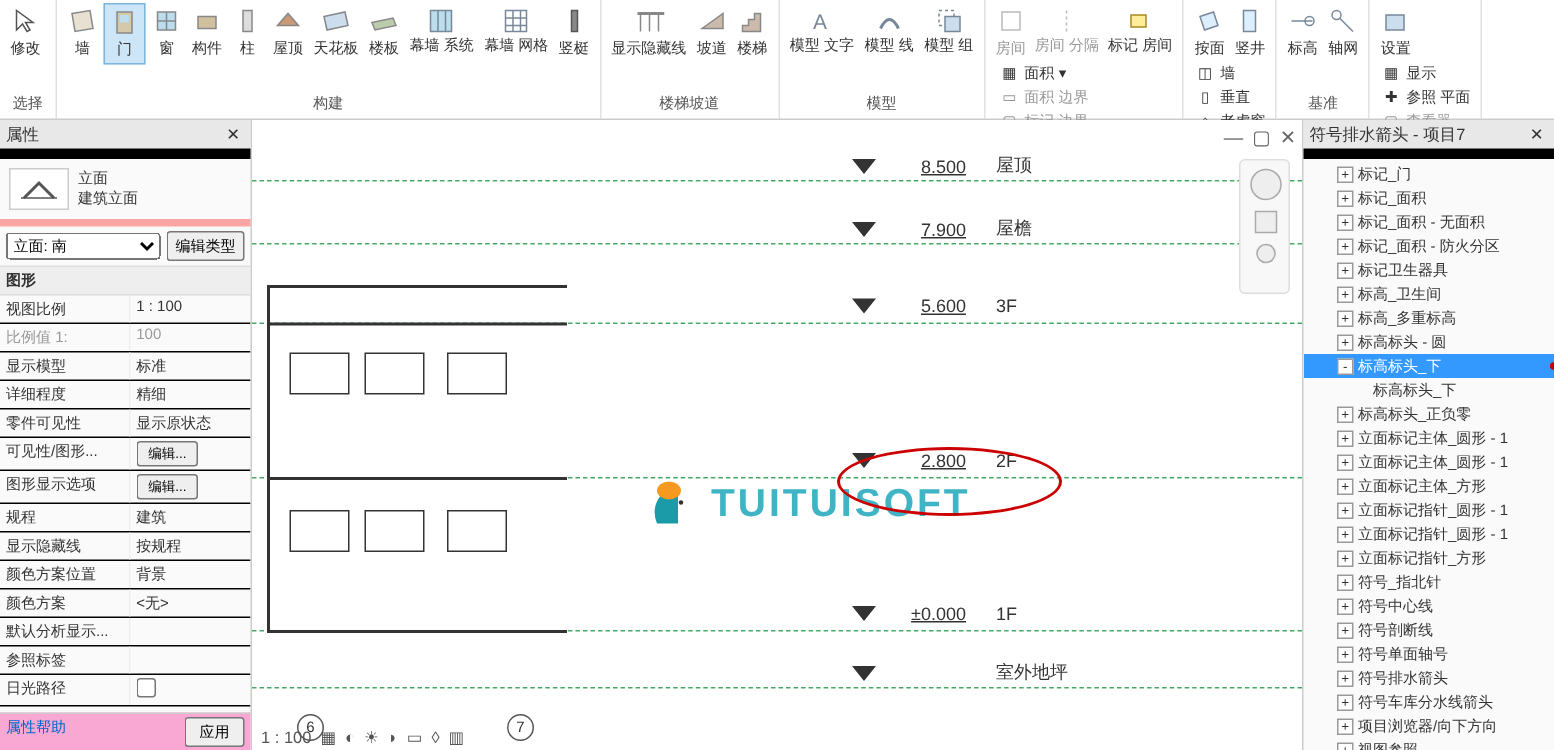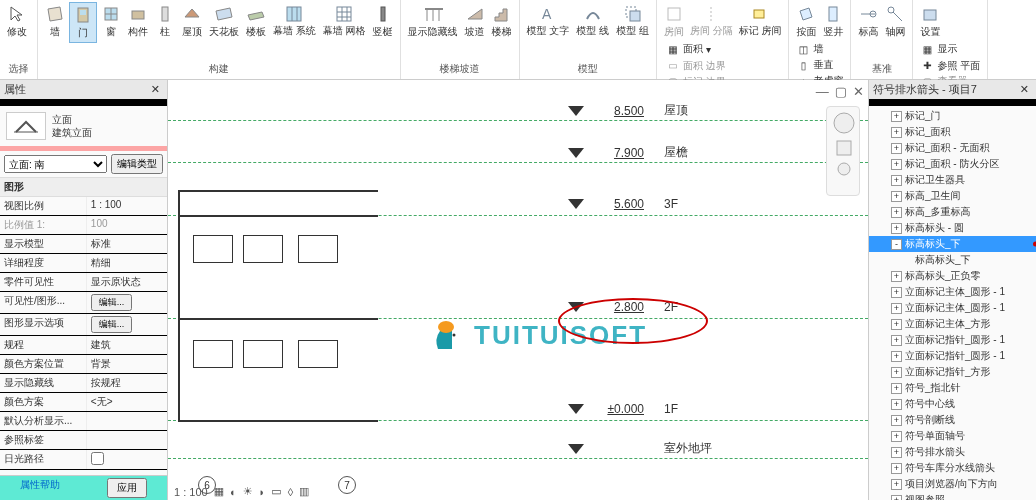--- a/index.html
+++ b/index.html
@@ -23,21 +23,21 @@
 .row-sel { display: flex; padding: 3px 4px; gap: 4px; border-bottom: 1px solid #ddd; align-items: center; }
 .row-sel select { flex: 1; font-size: 10px; height: 18px; }
 .row-sel button { font-size: 10px; padding: 1px 4px; }
 .pgrid { flex: 1; overflow-y: auto; }
 .pcat { background: #eee; padding: 2px 4px; font-size: 10px; font-weight: bold; border-bottom: 1px solid #ddd; }
 .prow { display: flex; border-bottom: 1px solid #000000; font-size: 10px; }
 .pkey { width: 52%; padding: 2px 4px; border-right: 1px solid #eee; white-space: nowrap; overflow: hidden; }
 .pval { width: 48%; padding: 2px 4px; white-space: nowrap; overflow: hidden; }
 .pval input[type=checkbox] { margin: 0; }
 .pval button { font-size: 9px; padding: 0 6px; }
-.pfoot { border-top: 1px solid #ccc; padding: 2px 20px; display: flex; justify-content: space-between; font-size: 10px; background: #5eead4; }
+.pfoot { border-top: 1px solid #ccc; padding: 2px 4px; display: flex; justify-content: space-between; font-size: 10px; background: #f9a8d4; }
 .pfoot button { font-size: 10px; padding: 1px 8px; }
 .canvas { flex: 1; background: #fff; position: relative; overflow: hidden; }
 .cv-tools { position: absolute; top: 4px; right: 4px; display: flex; gap: 6px; z-index: 10; }
 .cv-tools span { cursor: pointer; color: #666; font-size: 13px; }
 .nav-cube { position: absolute; top: 26px; right: 8px; width: 34px; height: 90px; background: #f8f8f8; border: 1px solid #ddd; border-radius: 4px; z-index: 10; }
 .drawing { position: absolute; left: 0; top: 0; width: 100%; height: 100%; }
 .watermark { position: absolute; top: 190px; left: 260px; font-size: 26px; font-weight: bold; color: #3fb4c4; letter-spacing: 2px; z-index: 5; display: flex; align-items: flex-end; gap: 6px; margin-top: 45px; }
 .watermark svg { width: 40px; height: 36px; }
 .level-line { position: absolute; left: 0; border-top: 1px dashed #4a6; height: 0; }
 .level-mark { position: absolute; display: flex; align-items: center; gap: 6px; font-size: 12px; font-family: serif; }
@@ -440,26 +440,26 @@
         </div>
       <div class="prow">
           <div class="pkey">图形显示选项</div>
           <div class="pval"><button>编辑...</button></div>
         </div>
       <div class="prow">
           <div class="pkey">规程</div>
           <div class="pval">建筑</div>
         </div>
       <div class="prow">
+          <div class="pkey">显示隐藏线</div>
+          <div class="pval">按规程</div>
+        </div>
+      <div class="prow">
           <div class="pkey">颜色方案位置</div>
           <div class="pval">背景</div>
-        </div>
-      <div class="prow">
-          <div class="pkey">显示隐藏线</div>
-          <div class="pval">按规程</div>
         </div>
       <div class="prow">
           <div class="pkey">颜色方案</div>
           <div class="pval">&lt;无&gt;</div>
         </div>
       <div class="prow">
           <div class="pkey">默认分析显示...</div>
           <div class="pval"></div>
         </div>
       <div class="prow">

